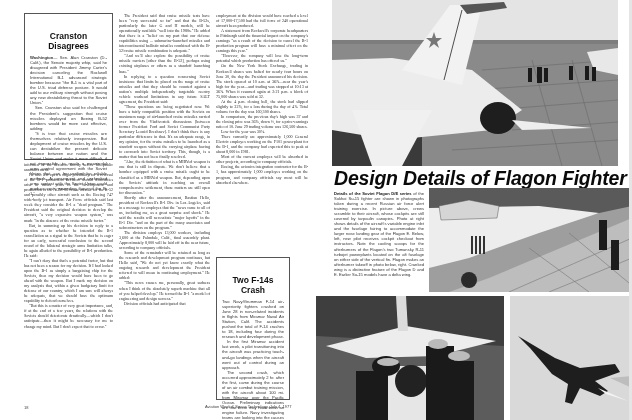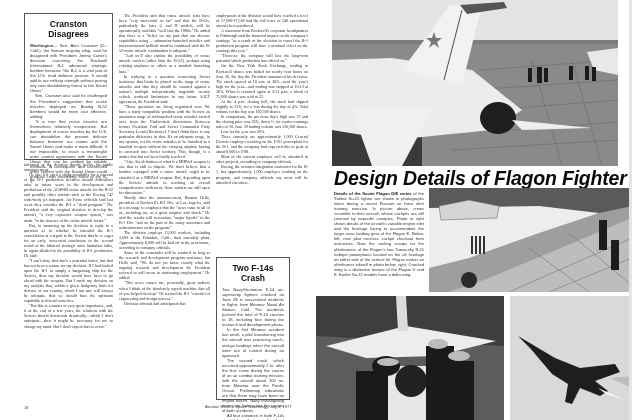--- a/index.html
+++ b/index.html
@@ -1,19 +1,19 @@
 <!DOCTYPE html>
 <html><head>
 <meta charset="utf-8">
 <style>
   html, body { margin:0; padding:0; }
   body { width:632px; height:420px; background:#ffffff; position:relative; overflow:hidden; font-family:"Liberation Serif", serif; color:#222; }
   .col { position:absolute; font-size:4.1px; line-height:5.05px; text-align:justify; color:#2a2a2a; }
   .col p { margin:0; text-indent:5px; }
-  .box { position:absolute; border:1px solid #555; background:#fff; padding:3px 5px; box-sizing:border-box; }
+  .box { position:absolute; border:1px solid #555; background:#fff; padding:15px 5px; box-sizing:border-box; }
   .box h3 { margin:2px 0 4px 0; text-align:center; font-family:"Liberation Sans", sans-serif; font-weight:bold; font-size:8.5px; line-height:10px; color:#111; }
   .box .body { font-family:"Liberation Sans", sans-serif; font-size:4.1px; line-height:5.05px; text-align:justify; color:#333; }
   .box .body p { margin:0; text-indent:5px; }
   .box .body p.first { text-indent:0; }
   .dateline { font-weight:bold; }
   #cranston { left:24px; top:13px; width:89px; height:147px; }
   #col2 { left:24px; top:162px; width:89px; }
   #col3 { left:119px; top:13px; width:91px; }
   #col4 { left:216px; top:13px; width:92px; }
   #crash { left:216px; top:257px; width:74px; height:143px; }

